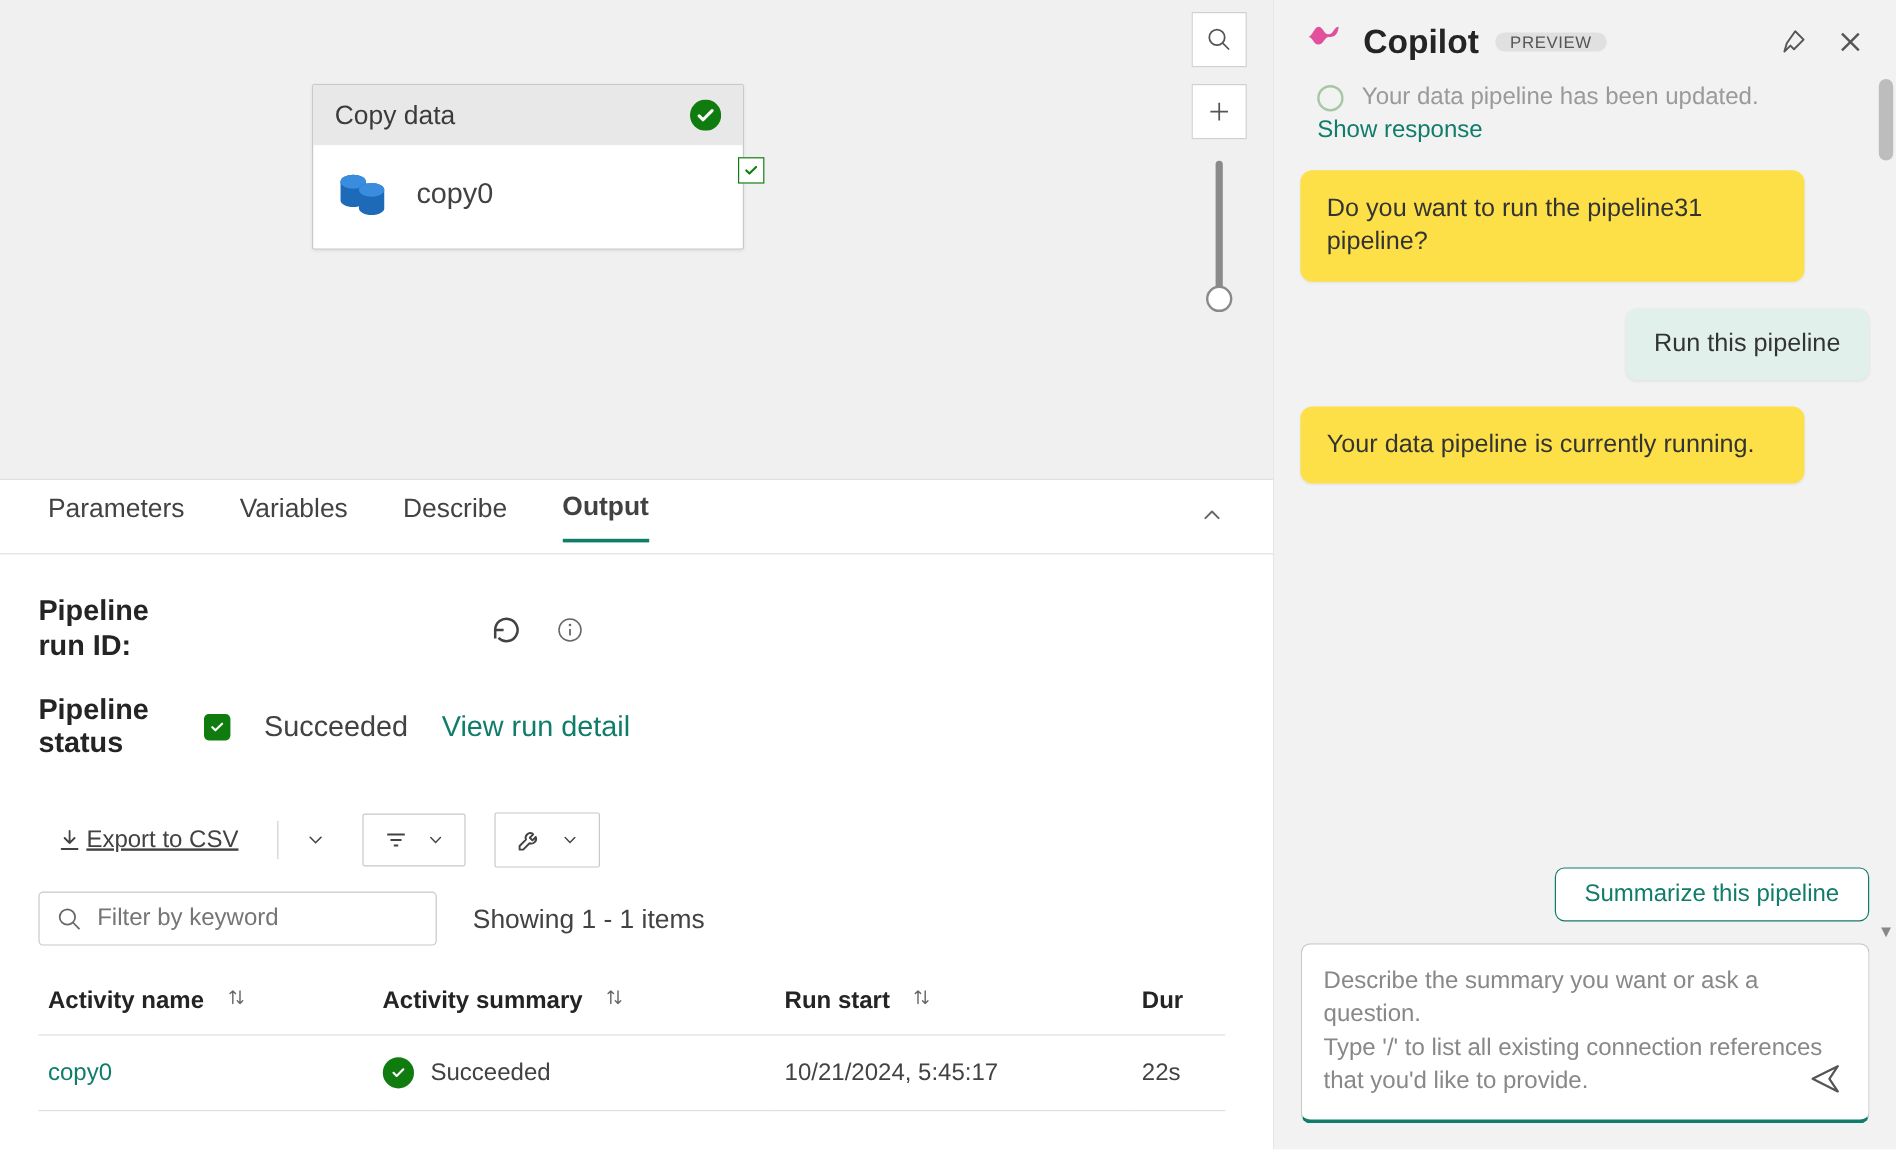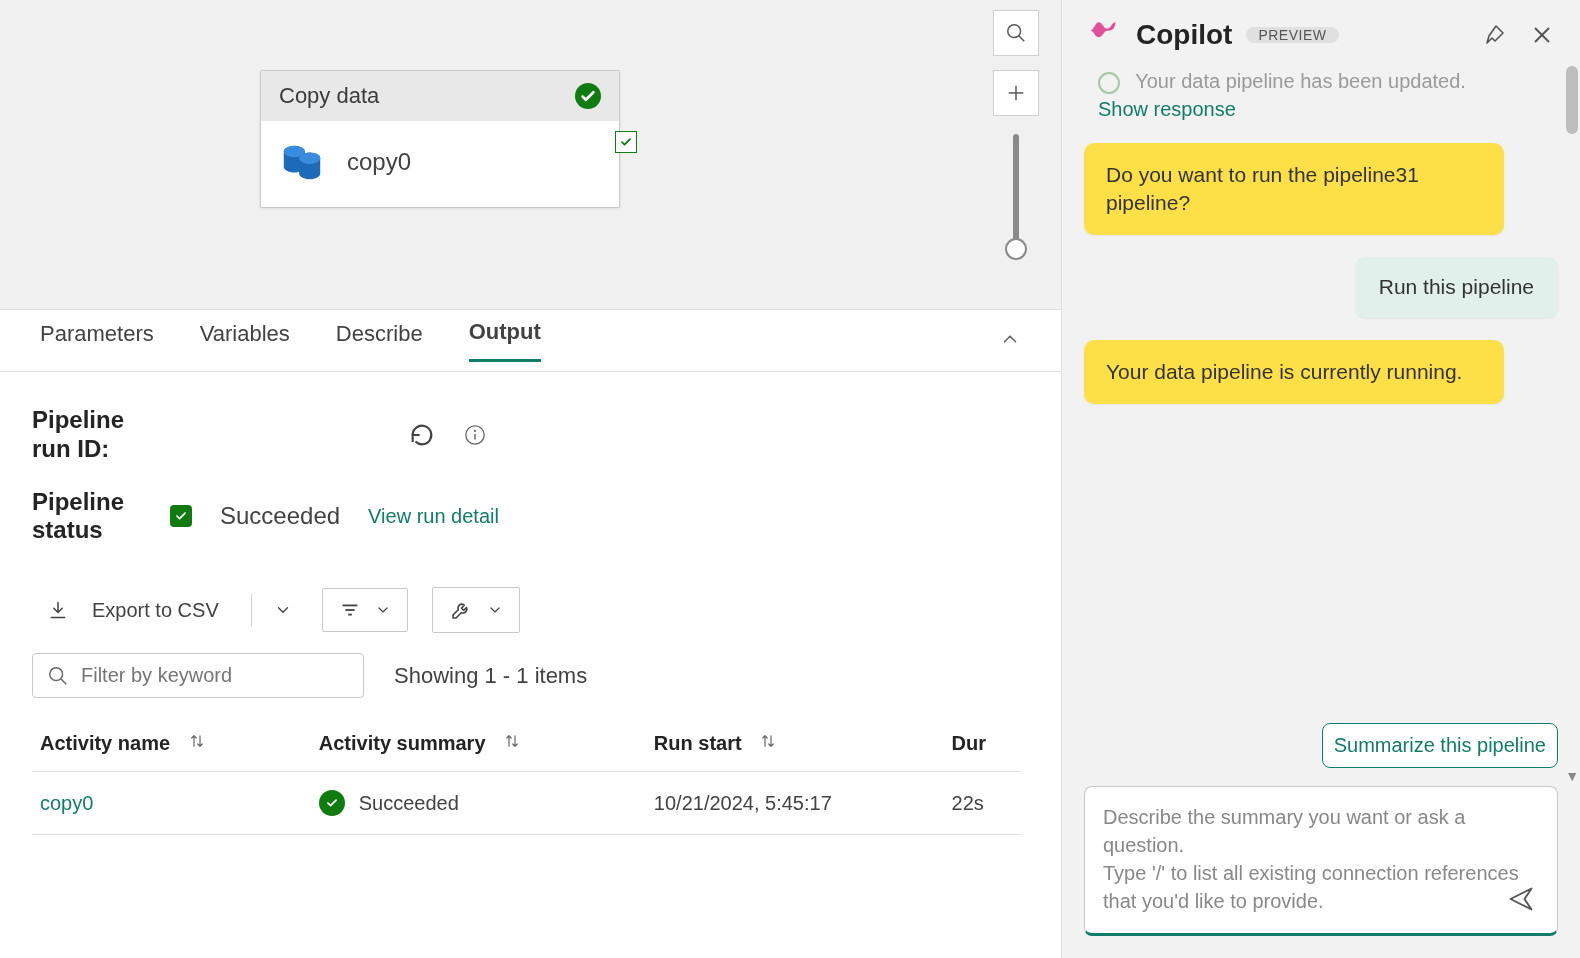--- a/index.html
+++ b/index.html
@@ -12,21 +12,21 @@
     width: 1580px;
     background: #fff;
     overflow: hidden;
   }
 
   
   .main { flex: 1; display: flex; flex-direction: column; min-width: 0; border-right: 1px solid #e0e0e0; }
   .canvas {
     position: relative;
     background: #f0f0f0;
-    height: 310px;
+    height: 400px;
     border-bottom: 1px solid #e0e0e0;
     padding-left: 48px;
   }
   .activity-node {
     position: absolute;
     left: 260px;
     top: 70px;
     width: 360px;
     border: 1px solid #c8c8c8;
     border-radius: 2px;
@@ -127,34 +127,35 @@
 
   .output-body { padding: 34px 40px 0 32px; flex: 1; overflow: hidden; display: flex; flex-direction: column; }
   .row { display: flex; align-items: center; gap: 28px; margin-bottom: 24px; }
   .label { font-size: 24px; font-weight: 700; color: #242424; width: 110px; line-height: 1.2; }
   .status-badge {
     width: 22px; height: 22px; border-radius: 4px;
     background: #107c10;
     display: inline-flex; align-items: center; justify-content: center;
   }
   .succeeded-text { font-size: 24px; color: #424242; }
-  .link { color: #107c6a; font-size: 20px; cursor: pointer; }
+  .link { color: #107c6a; font-size: 24px; cursor: pointer; }
 
   .toolbar {
     display: flex;
     align-items: center;
     gap: 10px;
     margin: 18px 0 20px 0;
   }
   .toolbar-btn {
-    display: flex; align-items: center; gap: 24px;
+    display: flex; align-items: center; gap: 4px;
     padding: 10px 16px;
     font-size: 20px;
     color: #424242;
     cursor: pointer;
+    text-decoration: underline;
   }
   .sep { width: 1px; height: 32px; background: #d0d0d0; margin: 0 6px; }
   .boxed-btn {
     border: 1px solid #c8c8c8;
     border-radius: 2px;
     padding: 10px 16px;
     display: flex; align-items: center; gap: 14px;
     margin-left: 14px;
   }
   .filter-input-wrap {
@@ -269,21 +270,21 @@
     border-radius: 10px;
     padding: 16px 24px;
     margin-left: auto;
     max-width: 300px;
   }
   .suggest-row { margin-top: auto; display: flex; justify-content: flex-end; padding: 14px 0; }
   .suggest-chip {
     border: 1px solid #107c6a;
     color: #107c6a;
     border-radius: 8px;
-    padding: 10px 11px;
+    padding: 10px 24px;
     font-size: 20px;
     background: #fff;
     cursor: pointer;
   }
   .composer {
     margin: 4px 22px 22px 22px;
     border: 1px solid #c8c8c8;
     border-radius: 8px;
     background: #fff;
     padding: 16px 18px;

